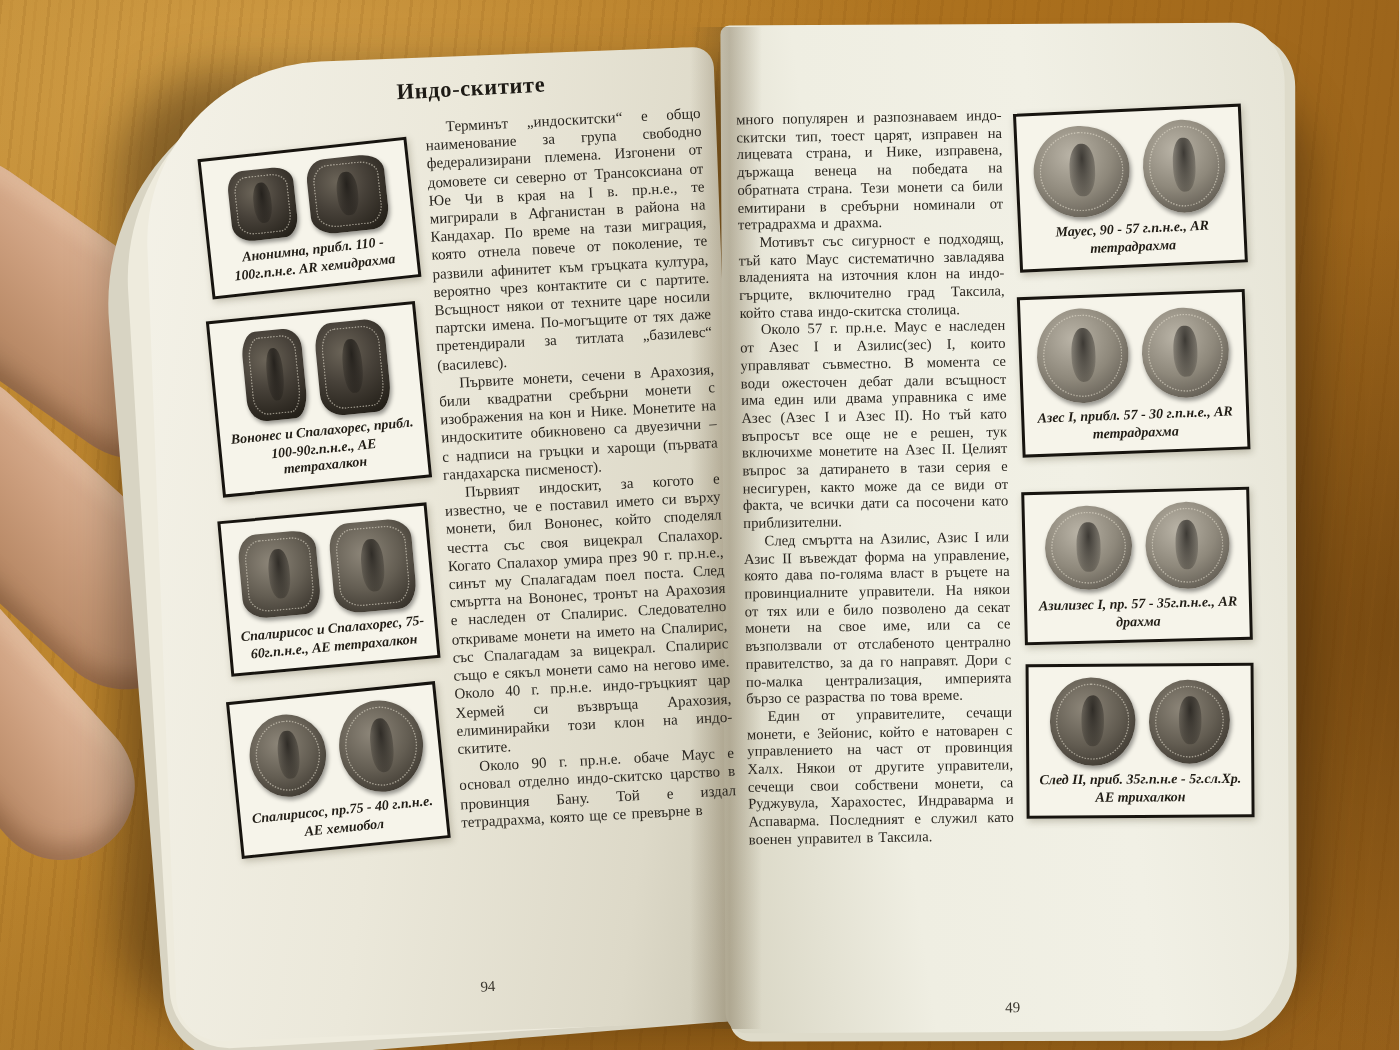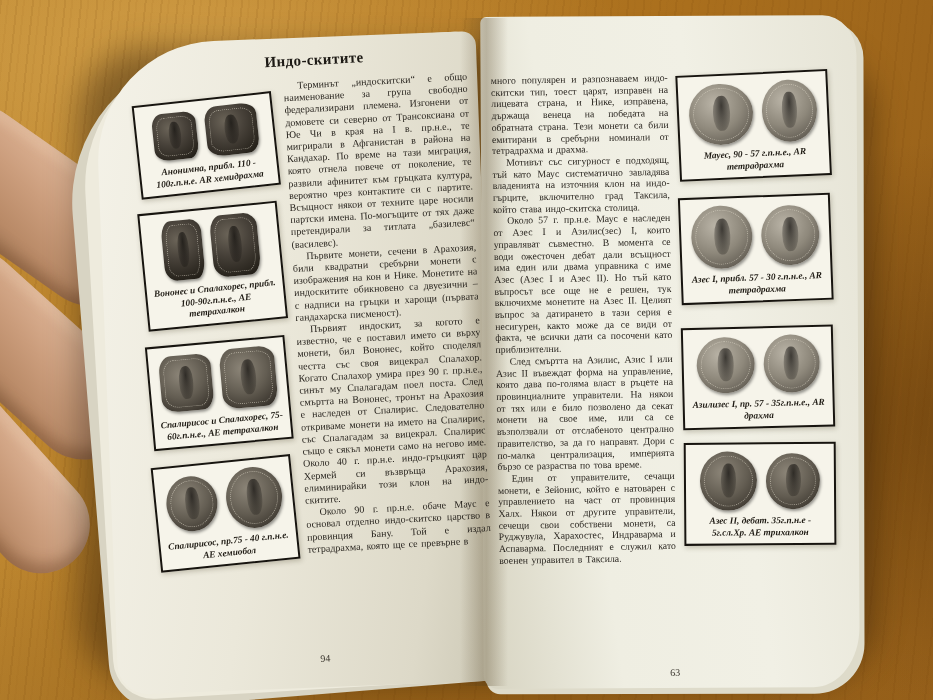--- a/index.html
+++ b/index.html
@@ -178,20 +178,20 @@
           <div class="coin rd silver" style="width:56px;height:58px;"></div>
         </div>
         <div class="coin-caption">Азилизес I, пр. 57 - 35г.п.н.е., AR драхма</div>
       </div>
 
       <div id="fig-r4" class="coin-figure">
         <div class="coins-row">
           <div class="coin rd mid" style="width:57px;height:59px;"></div>
           <div class="coin rd mid" style="width:54px;height:56px;"></div>
         </div>
-        <div class="coin-caption">Азес II, дебат. 35г.п.н.е - 5г.сл.Хр. АЕ трихалкон</div>
+        <div class="coin-caption">След II, приб. 35г.п.н.е - 5г.сл.Хр. АЕ трихалкон</div>
       </div>
 
     </div>
-    <div id="pagenum-right" class="pagenum">63</div>
+    <div id="pagenum-right" class="pagenum">49</div>
   </div>
 
 </div>
 
 </body></html>

